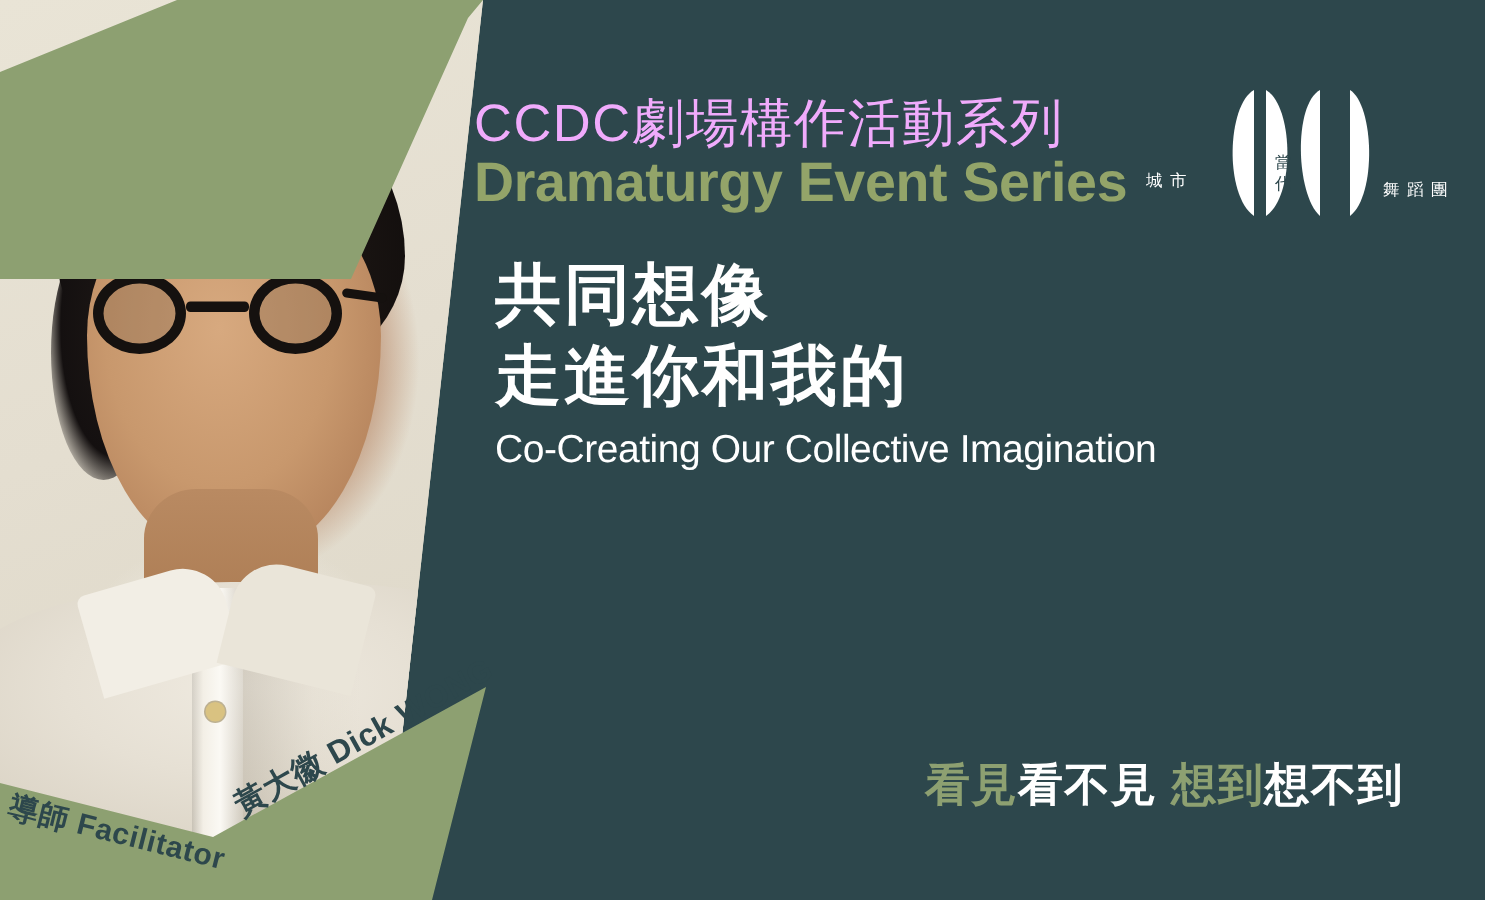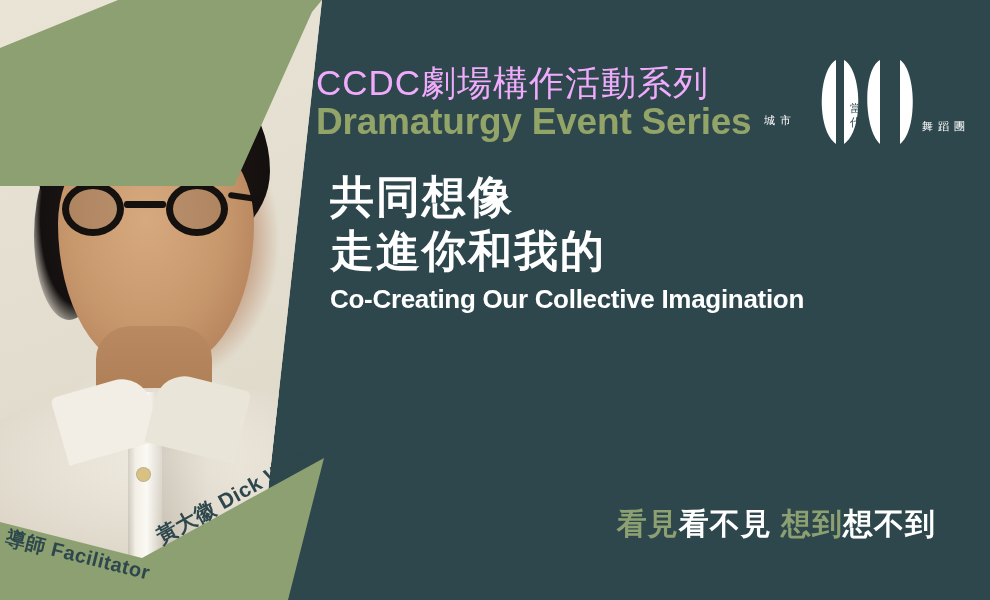--- a/index.html
+++ b/index.html
@@ -286,21 +286,21 @@
     font-size: 44px;
     line-height: 54px;
     font-weight: bold;
     letter-spacing: 2px;
     white-space: nowrap;
   }
   .title-en {
     color: #ffffff;
     font-size: 26px;
     line-height: 34px;
-    font-weight: bold;
+    font-weight: normal;
     letter-spacing: -0.3px;
     white-space: nowrap;
     margin-top: 4px;
   }
 
   
   .tagline {
     position: absolute;
     right: 54px;
     bottom: 56px;

